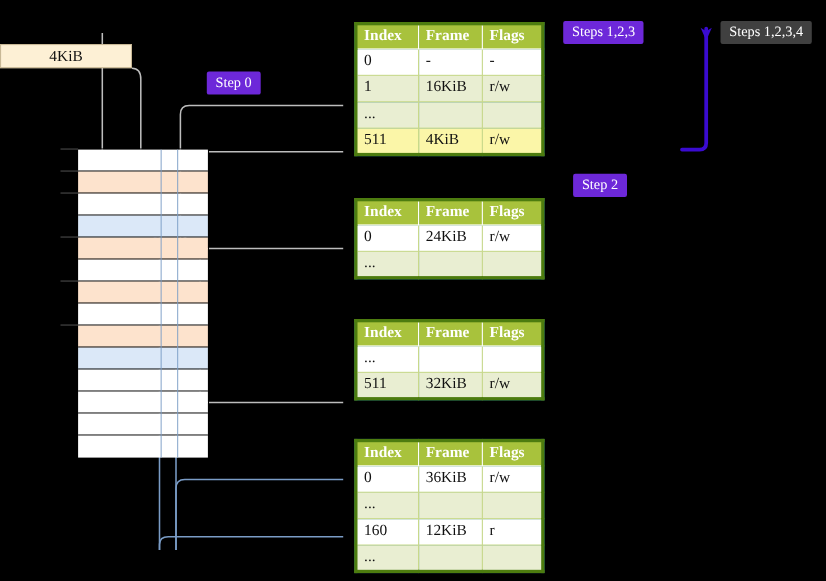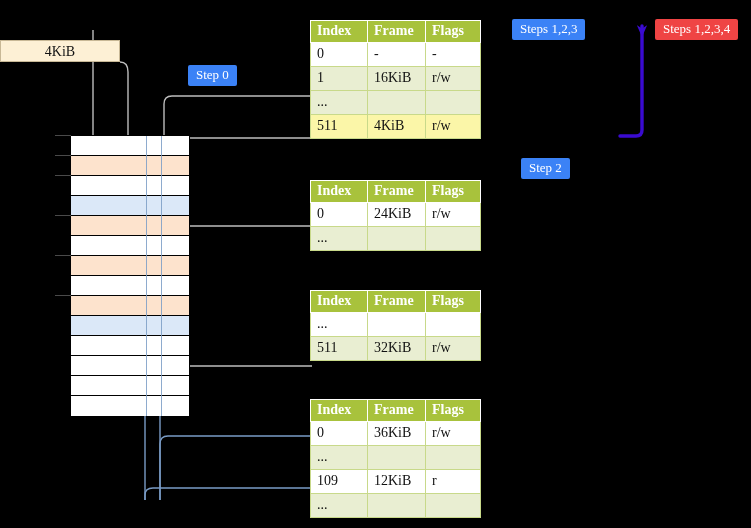--- a/index.html
+++ b/index.html
@@ -49,22 +49,22 @@
   .badge {
     position: absolute;
     color: #ffffff;
     font-size: 13px;
     line-height: 16px;
     padding: 2px 8px 3px 8px;
     border-radius: 2px;
     white-space: nowrap;
     box-sizing: border-box;
   }
-  .badge-crimson { background: #3b82f6; }
-  .badge-violet  { background: #ef4444; }
+  .badge-crimson { background: #6d28d9; }
+  .badge-violet  { background: #404040; }
 
   
   #memgrid {
     position: absolute;
     box-sizing: border-box;
     border: 1px solid #000000;
   }
   .mem-row {
     position: absolute;
     left: 0;
@@ -82,21 +82,22 @@
     height: 1px;
     background: #4a4a4a;
   }
 
   
   .ptable {
     position: absolute;
     border-collapse: collapse;
     table-layout: fixed;
     background: #0369a1;
-    border: 1px solid #4d7c0f;
+    border: 3px solid #4d7c0f;
+    margin-left: 12px;
   }
   .ptable th {
     background: #a8c23c;
     color: #ffffff;
     font-weight: bold;
     font-size: 14px;
     text-align: left;
     padding: 2px 6px 3px 6px;
     border: 1px solid #ffffff;
     height: 20px;
@@ -309,21 +310,21 @@
         <td>0</td>
         <td>36KiB</td>
         <td>r/w</td>
       </tr>
       <tr class="band-olive">
         <td>...</td>
         <td></td>
         <td></td>
       </tr>
       <tr class="band-white">
-        <td>109</td>
+        <td>160</td>
         <td>12KiB</td>
         <td>r</td>
       </tr>
       <tr class="band-olive">
         <td>...</td>
         <td></td>
         <td></td>
       </tr>
     </tbody>
   </table>

